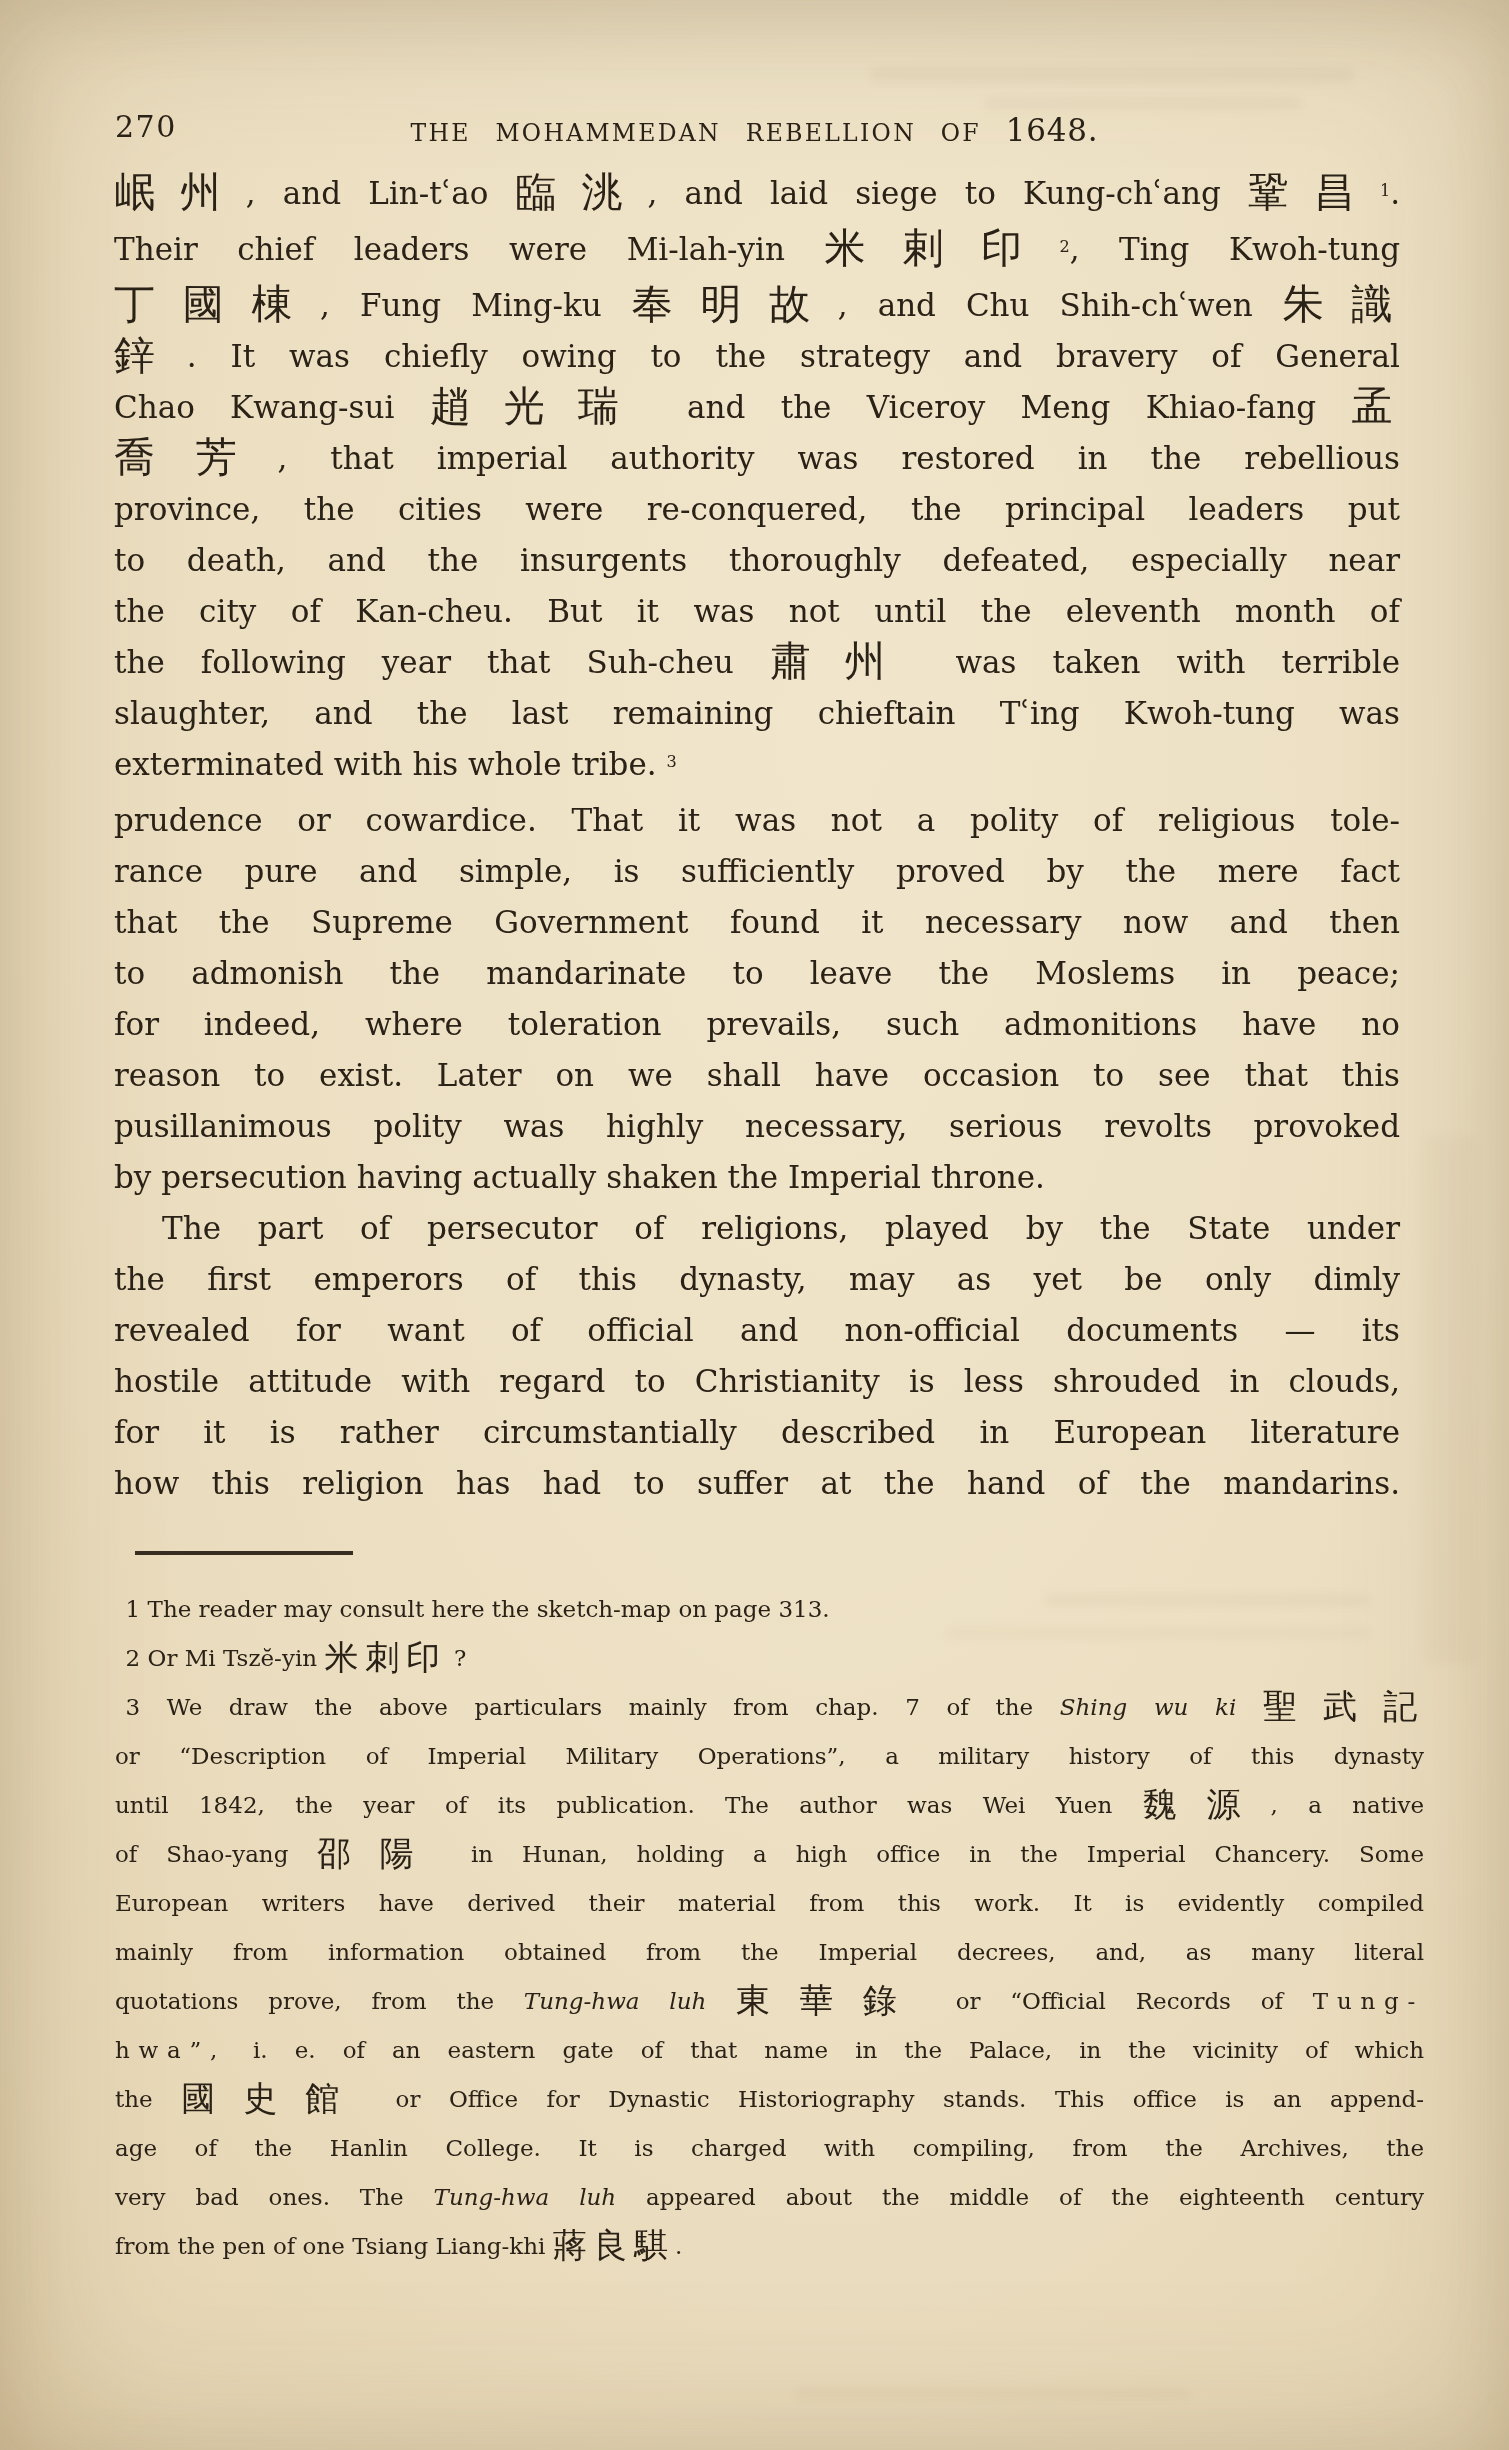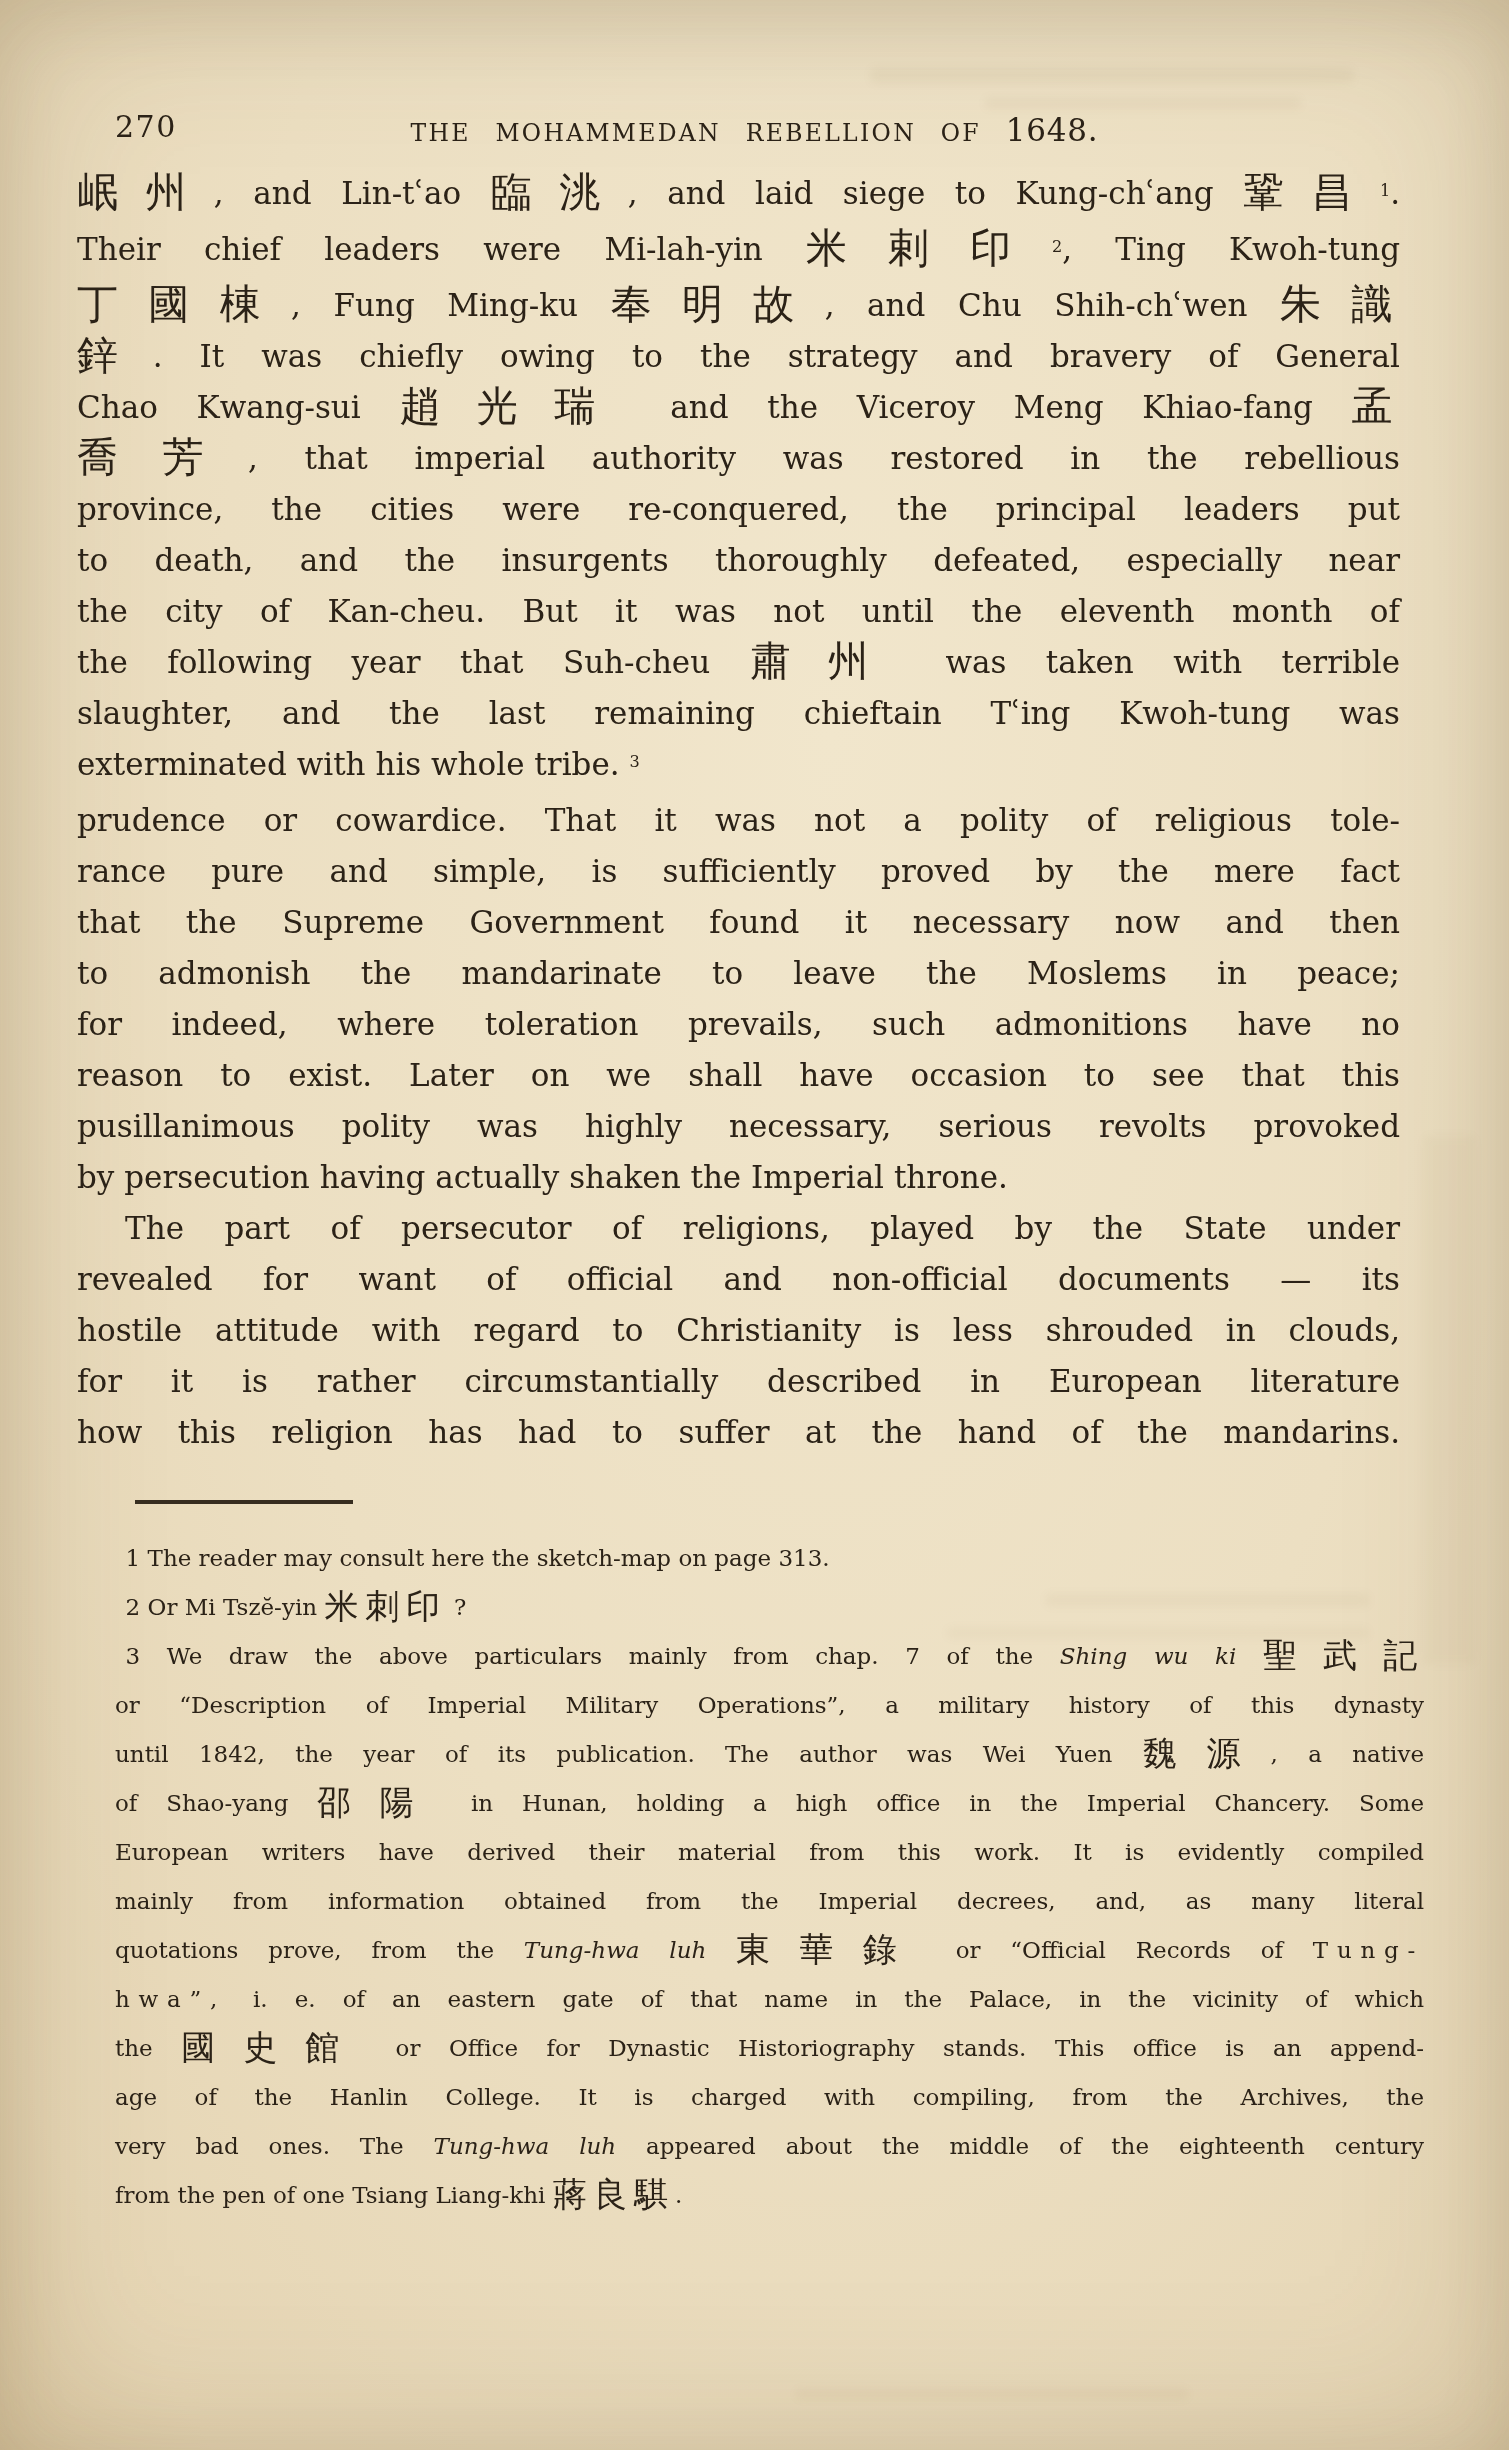--- a/index.html
+++ b/index.html
@@ -27,21 +27,21 @@
   .page-number{
     position:absolute;left:115px;top:109px;
     font-size:30px;letter-spacing:1.5px;
   }
   .running-title{
     text-align:center;font-size:23.5px;letter-spacing:2.3px;word-spacing:15px;
     padding:0 114px;white-space:nowrap;
   }
   .running-title .year{font-size:31px;letter-spacing:0.8px;word-spacing:3px;text-align:right;}
 
-  .main-text{margin:18px 109px 0 77px;}
+  .main-text{margin:18px 109px 0 114px;}
   .line{
     font-size:31px;line-height:51px;
     text-align:justify;text-align-last:justify;
     white-space:normal;
   }
   .ll{text-align-last:left;}
   .main-text .ind{text-indent:48px;}
 
   .line span{color:inherit;}
   .t{}
@@ -98,20 +98,21 @@
         <div class="line"><span class="t">rance pure and simple, is sufficiently proved by the mere fact</span></div>
         <div class="line"><span class="t">that the Supreme Government found it necessary now and then</span></div>
         <div class="line"><span class="t">to admonish the mandarinate to leave the Moslems in peace;</span></div>
         <div class="line"><span class="t">for indeed, where toleration prevails, such admonitions have no</span></div>
         <div class="line"><span class="t">reason to exist. Later on we shall have occasion to see that this</span></div>
         <div class="line"><span class="t">pusillanimous polity was highly necessary, serious revolts provoked</span></div>
         <div class="line ll"><span class="t">by persecution having actually shaken the Imperial throne.</span></div>
       </div>
     <div class="para">
         <div class="line ind"><span class="t">The part of persecutor of religions, played by the State under</span></div>
+        <div class="line"><span class="t">the first emperors of this dynasty, may as yet be only dimly</span></div>
         <div class="line"><span class="t">revealed for want of official and non-official documents — its</span></div>
         <div class="line"><span class="t">hostile attitude with regard to Christianity is less shrouded in clouds,</span></div>
         <div class="line"><span class="t">for it is rather circumstantially described in European literature</span></div>
         <div class="line"><span class="t">how this religion has had to suffer at the hand of the mandarins.</span></div>
       </div>
   </div>
 
   <hr class="footnote-divider">
 
   <div class="footnotes">

